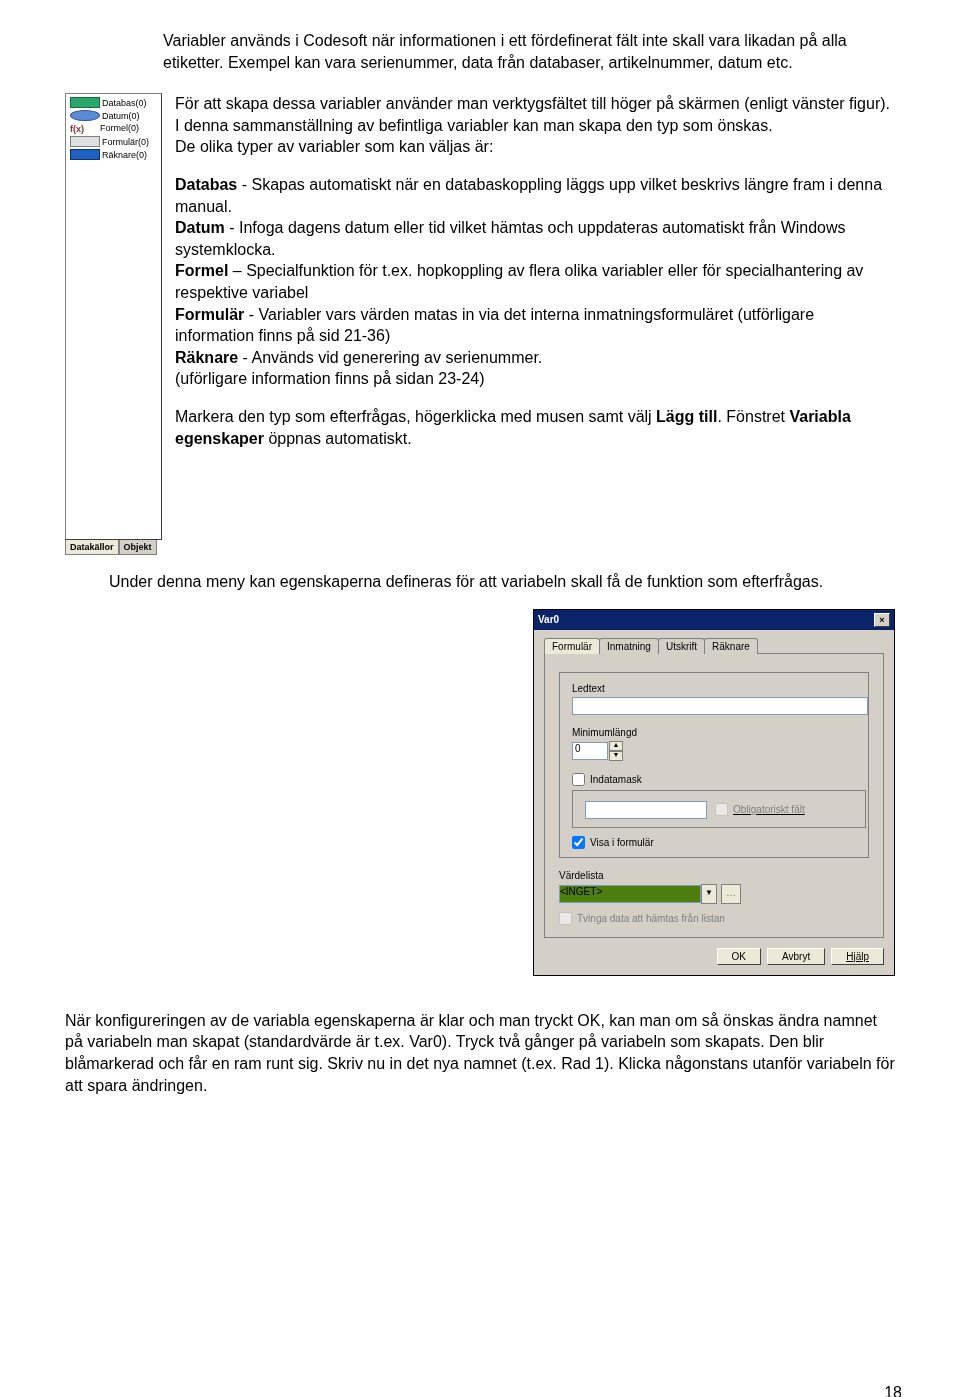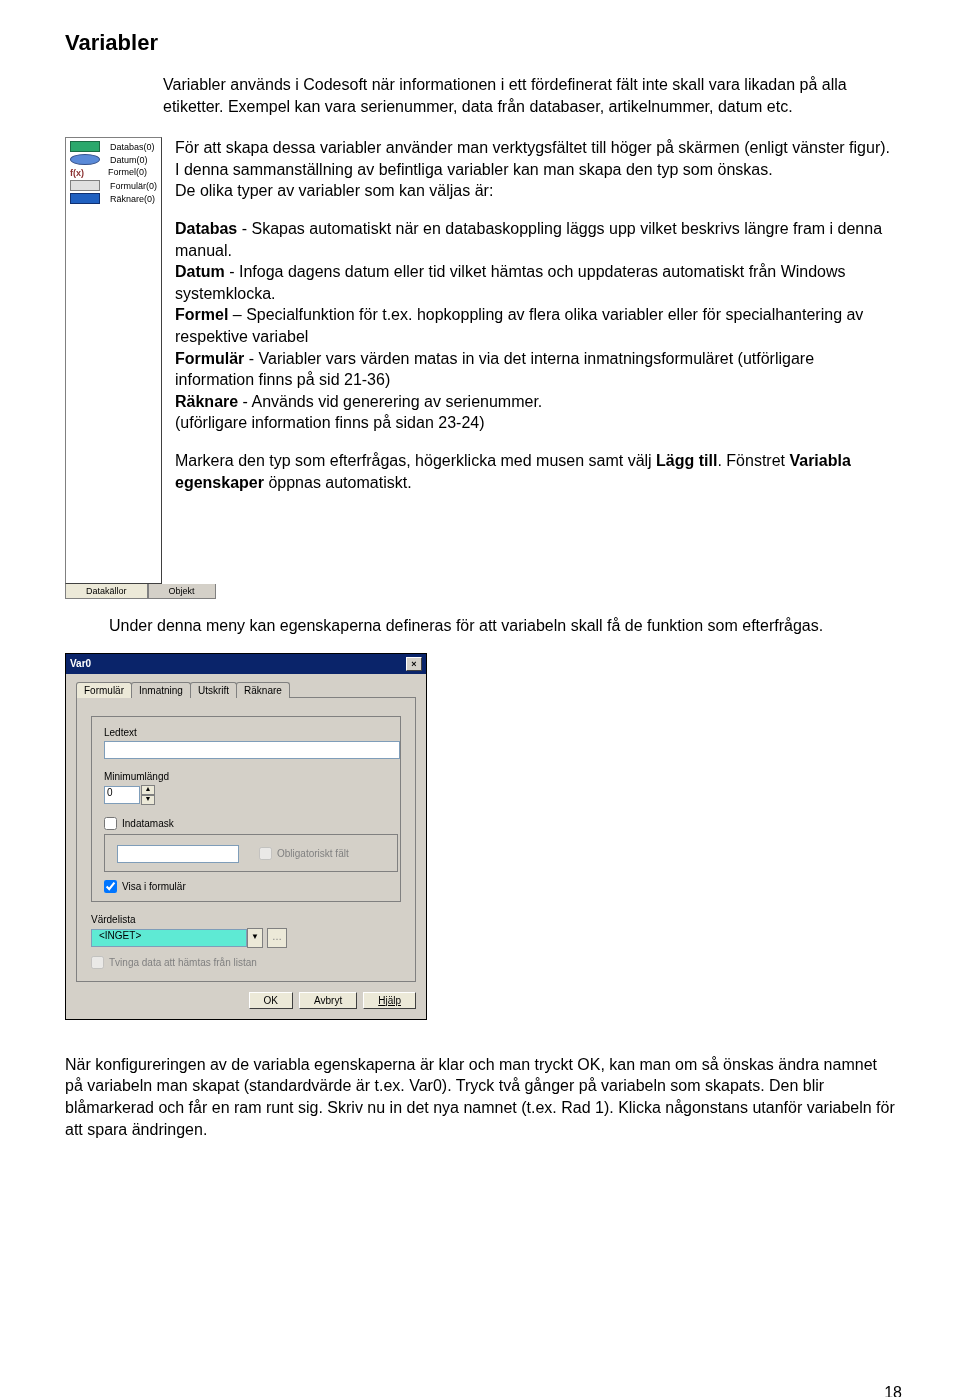--- a/index.html
+++ b/index.html
@@ -44,21 +44,21 @@
     width: 95px;
     height: 445px;
     position: relative;
     font-size: 9px;
     font-family: Tahoma, Arial, sans-serif;
   }
   .tree-item {
     position: absolute;
     display: flex;
     align-items: center;
-    gap: 10px;
+    gap: 2px;
     white-space: nowrap;
   }
   .tree-item .ico {
     width: 28px;
     height: 9px;
     display: inline-block;
   }
   .ico-db { background: #2aa86c; border:1px solid #1a6a44; }
   .ico-date { background: #5a8ad8; border:1px solid #33508a; border-radius:50%; }
   .ico-fx { color:#8a3030; font-weight:bold; font-size:9px; line-height:9px; }
@@ -66,22 +66,23 @@
   .ico-cnt { background: #2060c0; border:1px solid #103070; }
   .tabs-bottom {
     display: flex;
     width: 97px;
     font-family: Tahoma, Arial, sans-serif;
     font-size: 9px;
   }
   .tabs-bottom div {
     border: 1px solid #808080;
     border-top: none;
-    padding: 2px 20px;
+    padding: 2px 4px;
     background: #d4d0c8;
+    font-weight: bold;
   }
   .tabs-bottom .active {
     background: #ece9d8;
   }
   
   .body-col {
     flex: 1;
     font-size: 16px;
     line-height: 1.35;
     padding-left: 12px;
@@ -91,21 +92,21 @@
   .after-row {
     font-size: 16px;
     line-height: 1.35;
     margin: 16px 0 0 44px;
   }
   .after-row p { margin: 0 0 16px 0; }
 
   
   .dialog-wrap {
     display: flex;
-    justify-content: flex-start;
+    justify-content: flex-end;
     margin: 8px 0 24px 0;
   }
   .dialog {
     width: 360px;
     background: #d4d0c8;
     border: 1px solid #000;
     font-family: Tahoma, Arial, sans-serif;
     font-size: 10px;
     position: relative;
   }
@@ -155,26 +156,26 @@
   .cb { display:flex; align-items:center; gap:5px; font-size:10px; }
   .cb input { margin:0; }
   .disabled { color:#808080; }
   .inner-box {
     border:1px solid #808080;
     background:#d4d0c8;
     margin-top:4px;
     padding:10px 2px 8px 12px;
     position:relative;
   }
-  .ml-row { display:flex; gap:20px; align-items:center; }
+  .ml-row { display:flex; gap:8px; align-items:center;text-decoration:underline; }
   .small-input { background:#fff; border:1px solid #7f9db9; height:16px; width:120px; }
   .combo {
     display:flex; align-items:center;
   }
-  .combo-input { background:#5eead4; border:1px solid #7f9db9; height:16px; width:140px; font-size:10px; padding:0 7px; }
+  .combo-input { background:#4d7c0f; border:1px solid #7f9db9; height:16px; width:140px; font-size:10px; padding:0 0; }
   .combo-btn { width:14px; height:18px; background:#ece9d8; border:1px solid #808080; font-size:8px; text-align:center; line-height:16px; }
   .dots-btn { width:18px; height:18px; background:#ece9d8; border:1px solid #808080; margin-left:4px; text-align:center; font-size:10px; line-height:16px; color:#808080; }
   .dlg-buttons {
     display:flex; justify-content:flex-end; gap:6px; margin-top:10px;
   }
   .btn {
     background:#ece9d8; border:1px solid #404040; border-top-color:#fff; border-left-color:#fff;
     padding:2px 14px; font-size:10px;
   }
   .spacer8 { height:8px; }
@@ -184,21 +185,20 @@
     font-size:16px; line-height:1.35; margin: 34px 0 0 0;
   }
   .page-num {
     position:absolute; bottom:18px; right:58px; font-size:16px;
   }
 </style>
 </head>
 <body>
 
 <div class="page">
-  <h1>Variabler</h1>
 
   <p class="intro">Variabler används i Codesoft när informationen i ett fördefinerat fält inte skall vara likadan på alla etiketter. Exempel kan vara serienummer, data från databaser, artikelnummer, datum etc.</p>
 
   <div class="row2">
 
     <div class="sidebar-mock">
       <div class="tree-box">
         <div class="tree-item" style="left:4px; top:3px;">
           <span class="ico ico-db"></span>
           <span>Databas(0)</span>

